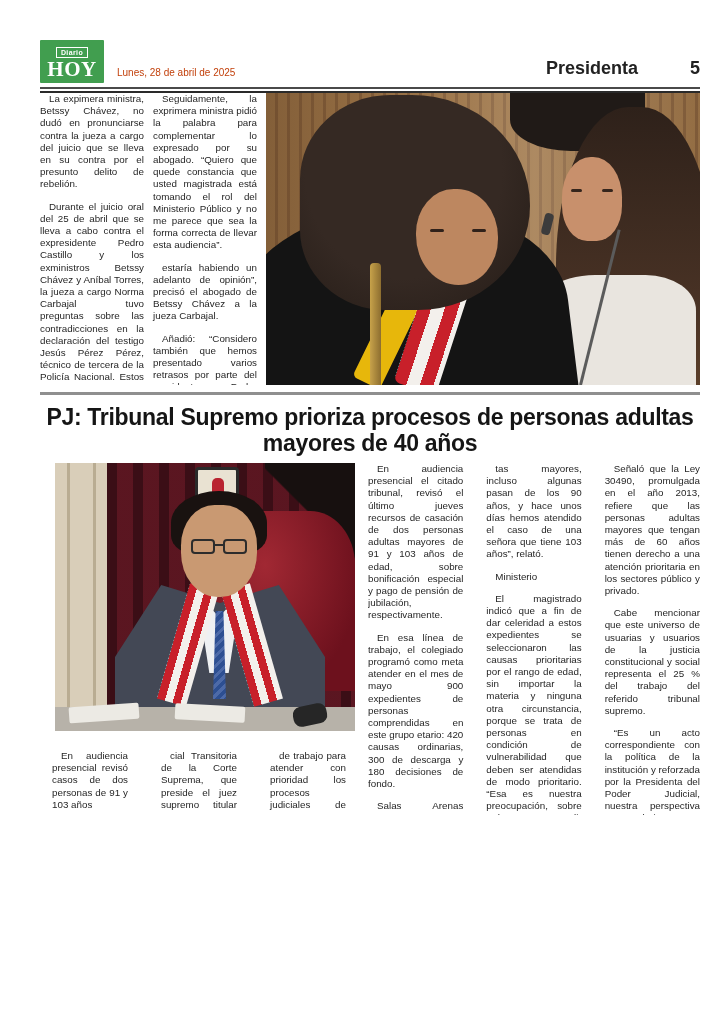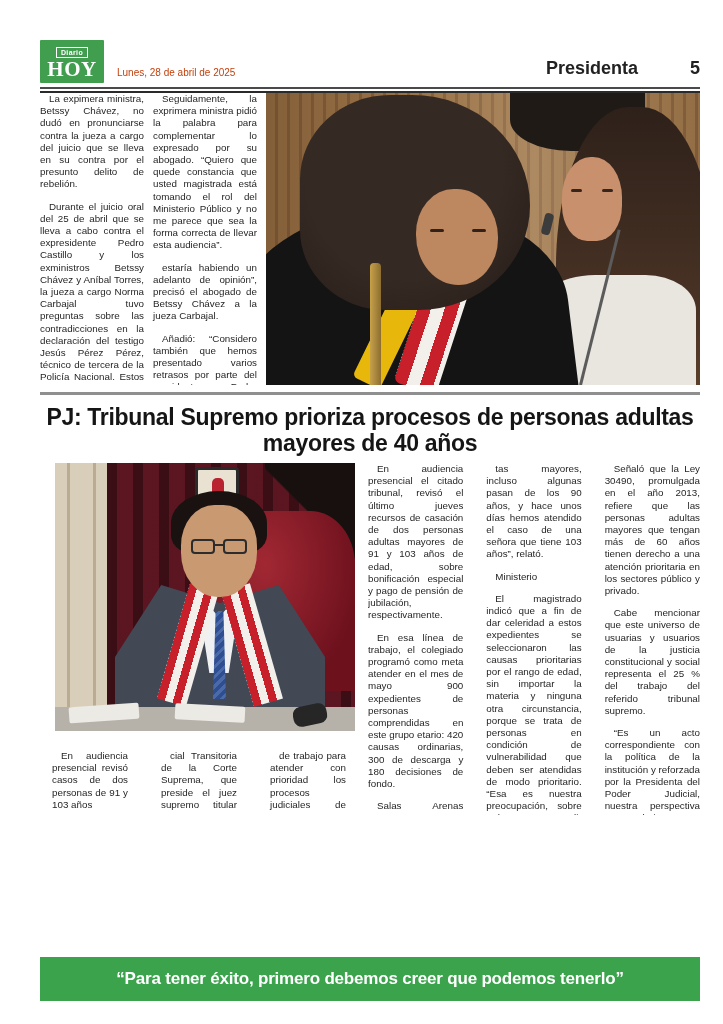--- a/index.html
+++ b/index.html
@@ -222,16 +222,13 @@
         <div class="a2-col bodycol">
             <p>Señaló que la Ley 30490, promulgada en el año 2013, refiere que las personas adultas mayores que tengan más de 60 años tienen derecho a una atención prioritaria en los sectores público y privado.</p>
             <p>Cabe mencionar que este universo de usuarias y usuarios de la justicia constitucional y social representa el 25 % del trabajo del referido tribunal supremo.</p>
             <p>“Es un acto correspondiente con la política de la institución y reforzada por la Presidenta del Poder Judicial, nuestra perspectiva es trabajar para cumplir con estas personas que tiene condiciones especiales por la edad”, subrayó.</p>
           </div>
       </div>
     </div>
 
   </div>
 
-  <div class="footer-bar">
-    <span>“Para tener éxito, primero debemos creer que podemos tenerlo”</span>
-  </div>
 </div>
 
 </body></html>

